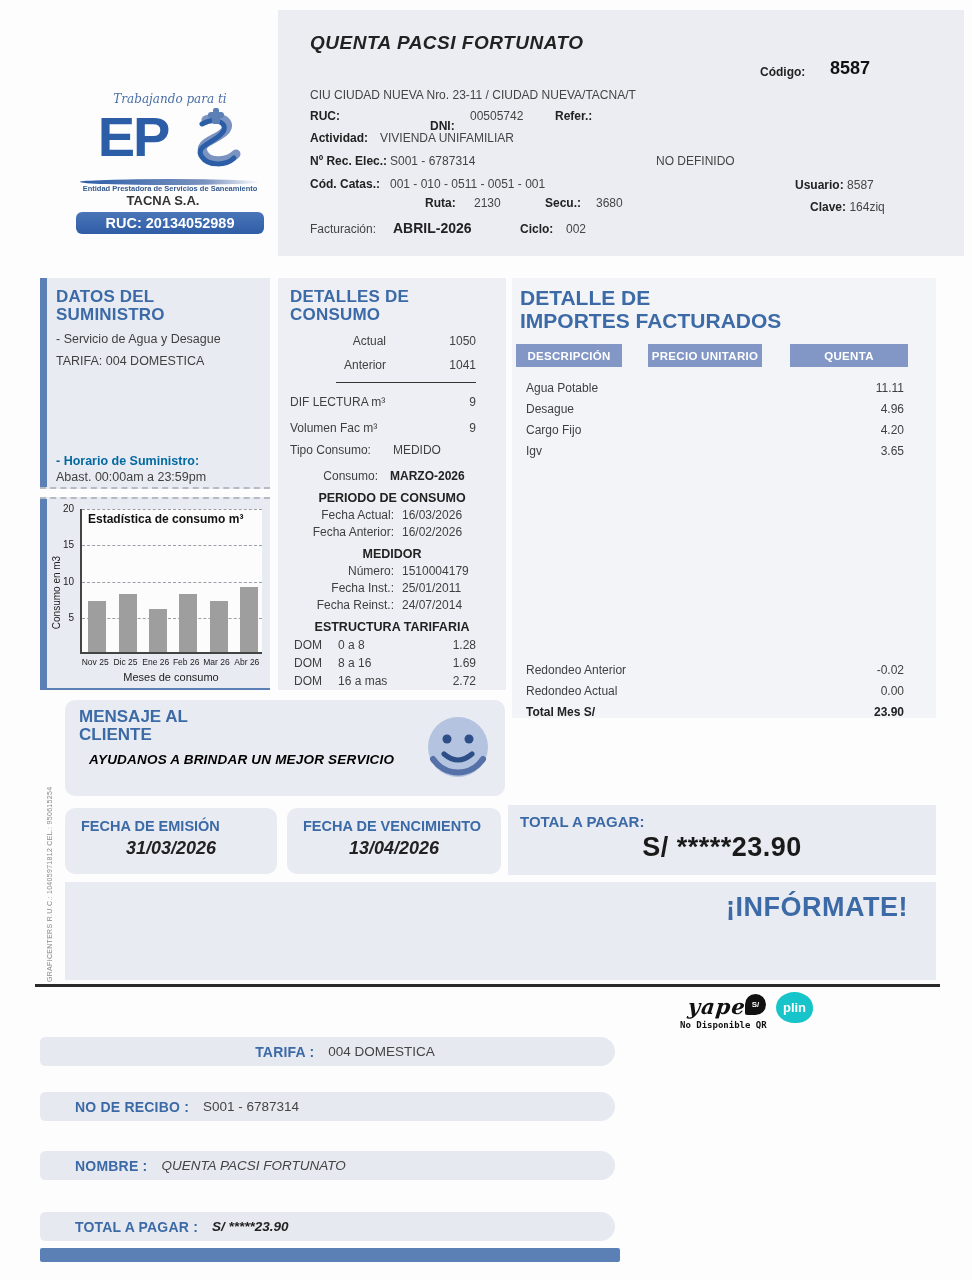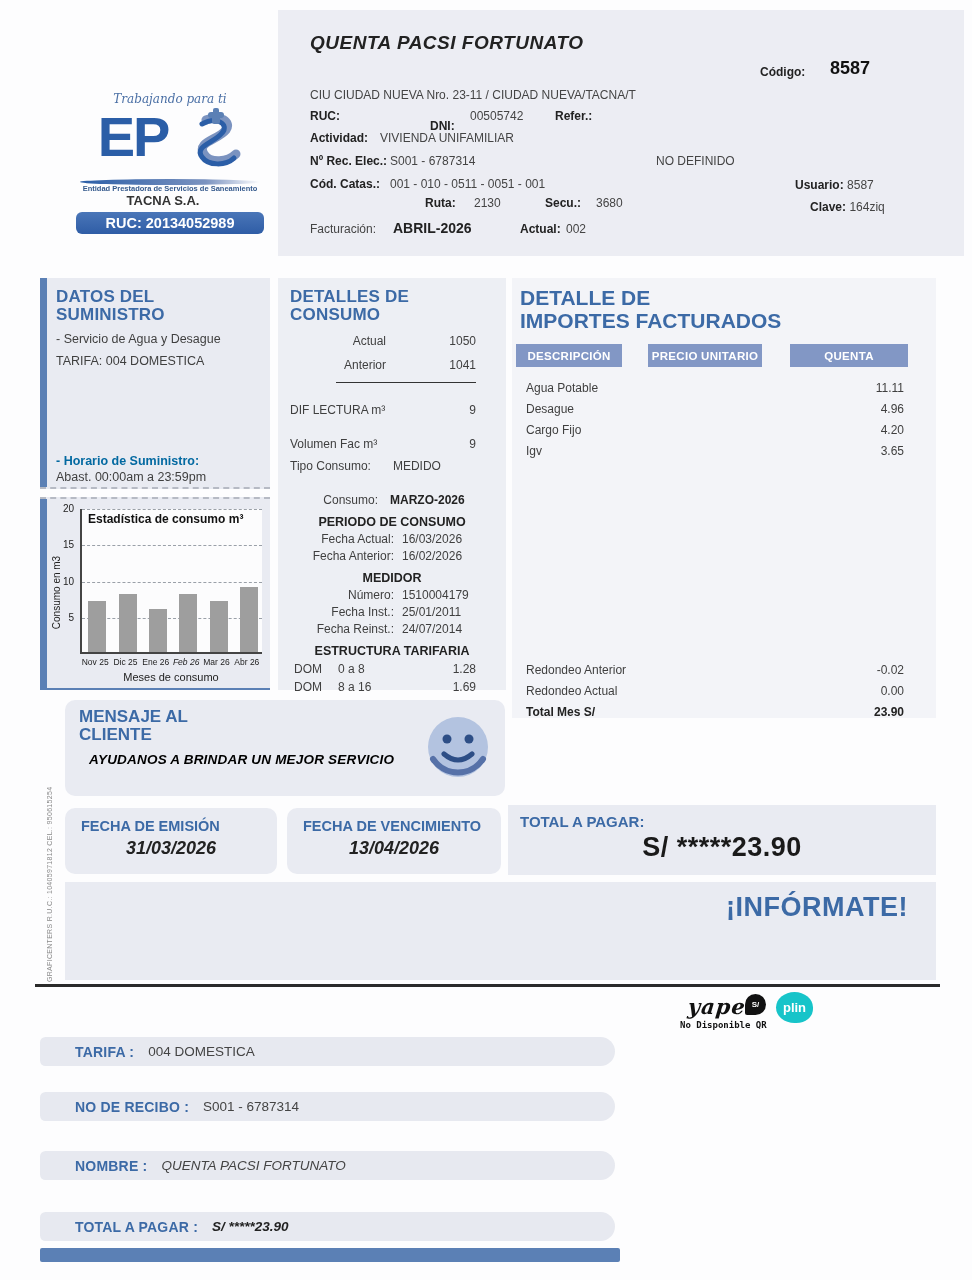--- a/index.html
+++ b/index.html
@@ -49,21 +49,21 @@
   .chart-title { position:absolute; left:6px; top:3px; font-size:12px; font-weight:bold; color:#111; white-space:nowrap; }
   .yticks { position:absolute; left:14px; top:10px; width:22px; height:145px; }
   .ytick { position:absolute; right:2px; font-size:10px; color:#222; }
   .xticks { position:absolute; left:40px; top:158px; width:182px; height:12px; }
   .xtick { position:absolute; top:0; font-size:8.5px; color:#222; text-align:center; white-space:nowrap; }
   .chart-xlabel { position:absolute; left:40px; top:172px; width:182px; text-align:center; font-size:11px; color:#222; }
 
   
   .consumo-box { left:278px; top:278px; width:228px; height:412px; background:#edeff4; }
   .consumo-inner { position:absolute; left:8px; right:8px; top:10px; }
-  .crow { display:flex; margin-top:20px; font-size:12px; color:#3f3f3f; align-items:baseline; }
+  .crow { display:flex; margin-top:12px; font-size:12px; color:#3f3f3f; align-items:baseline; }
   .crow .l100 { width:100px; text-align:right; }
   .crow .rt { flex:1; text-align:right; padding-right:22px; }
   .crow .lft { padding-left:4px; }
   .sep { margin:10px 0 8px 50px; width:140px; border-top:1.5px solid #333; }
   .ctitle { text-align:center; font-weight:bold; color:#222; font-size:12.5px; margin-top:8px; }
   .grid2 { display:grid; grid-template-columns:108px 1fr; column-gap:8px; font-size:12px; color:#3f3f3f; margin-top:3px; }
   .grid2 .gl { text-align:right; } .grid2 .gv { text-align:left; }
   .dom-row { display:flex; font-size:12px; color:#3f3f3f; margin-top:4px; }
   .dom-row .c1 { width:52px; padding-left:8px; }
   .dom-row .c2 { width:90px; }
@@ -175,21 +175,21 @@
     <div class="hrow" style="left:147px; top:186px;"><b class="lbl">Ruta:</b></div>
     <div class="hrow" style="left:196px; top:186px;">2130</div>
     <div class="hrow" style="left:267px; top:186px;"><b class="lbl">Secu.:</b></div>
     <div class="hrow" style="left:318px; top:186px;">3680</div>
 
     <div class="hrow usuario"><b class="lbl">Usuario:</b> <span>8587</span></div>
     <div class="hrow clave"><b class="lbl">Clave:</b> <span>164ziq</span></div>
 
     <div class="hrow" style="left:32px; top:212px;">Facturación:</div>
     <div class="hrow" style="left:115px; top:210px; font-weight:bold; font-size:14px; color:#222;">ABRIL-2026</div>
-    <div class="hrow" style="left:242px; top:212px;"><b class="lbl">Actual:</b></div>
+    <div class="hrow" style="left:242px; top:212px;"><b class="lbl">Ciclo:</b></div>
     <div class="hrow" style="left:288px; top:212px;">002</div>
   </div>
 
   <div class="box datos-box">
     <div class="vstrip"></div>
     <div class="datos-inner">
       <div class="sec-title">
         <span>DATOS DEL</span><br><span>SUMINISTRO</span>
       </div>
       <div class="datos-line">- Servicio de Agua y Desague</div>
@@ -218,21 +218,21 @@
         <div class="bar" style="left: 36.5px; height: 58px; background: rgb(158, 158, 158);"></div>
         <div class="bar" style="left: 66.8333px; height: 43.5px; background: rgb(158, 158, 158);"></div>
         <div class="bar" style="left: 97.1667px; height: 58px; background: rgb(158, 158, 158);"></div>
         <div class="bar" style="left: 127.5px; height: 50.75px; background: rgb(158, 158, 158);"></div>
         <div class="bar" style="left: 157.833px; height: 65.25px; background: rgb(158, 158, 158);"></div>
       </div>
     <div class="xticks" id="xticks">
         <div class="xtick" style="left: 0px; width: 30.3333px;">Nov 25</div>
         <div class="xtick" style="left: 30.3333px; width: 30.3333px;">Dic 25</div>
         <div class="xtick" style="left: 60.6667px; width: 30.3333px;">Ene 26</div>
-        <div class="xtick" style="left: 91px; width: 30.3333px; font-style: italic;">Feb 26</div>
+        <div class="xtick" style="left: 91px; width: 30.3333px;">Feb 26</div>
         <div class="xtick" style="left: 121.333px; width: 30.3333px;">Mar 26</div>
         <div class="xtick" style="left: 151.667px; width: 30.3333px;">Abr 26</div>
       </div>
     <div class="chart-xlabel">Meses de consumo</div>
   </div>
 
   <div class="box consumo-box">
     <div class="consumo-inner">
       <div class="sec-title" style="padding-left:4px;">
         <span>DETALLES DE</span><br><span>CONSUMO</span>
@@ -381,21 +381,21 @@
   <div class="divider"></div>
   <div class="side-text">GRAFICENTERS   R.U.C.: 10405971812  CEL.: 950615254</div>
 
   <div class="pay-area">
     <div class="yape-txt">yape</div>
     <div class="yape-badge">S/</div>
     <div class="plin-badge">plin</div>
     <div class="qr-note">No Disponible QR</div>
   </div>
 
-  <div class="pill" style="top:1037px;">
+  <div class="pill" style="top:1037px;justify-content:center;">
     <span class="plabel">TARIFA :</span>
       <span class="pvalue">004 DOMESTICA</span>
   </div>
   <div class="pill" style="top:1092px;">
     <span class="plabel">NO DE RECIBO :</span>
       <span class="pvalue">S001 - 6787314</span>
   </div>
   <div class="pill" style="top:1151px;">
     <span class="plabel">NOMBRE :</span>
       <span class="pvalue italic">QUENTA PACSI FORTUNATO</span>

